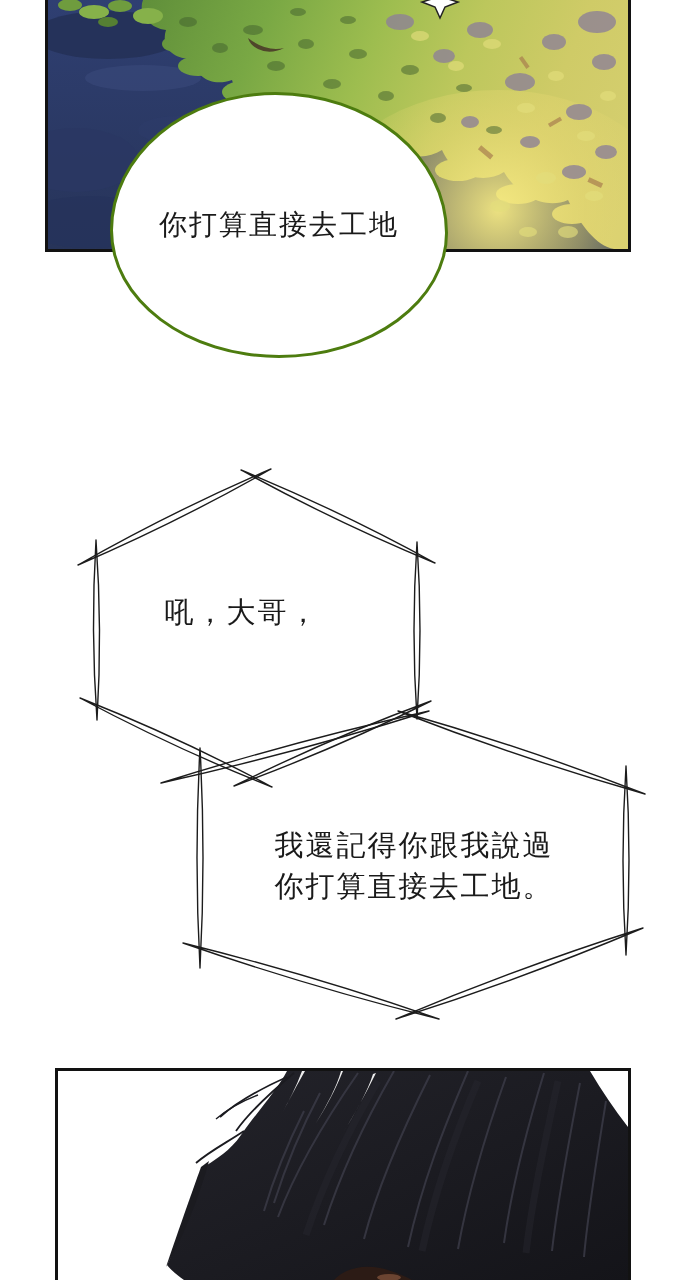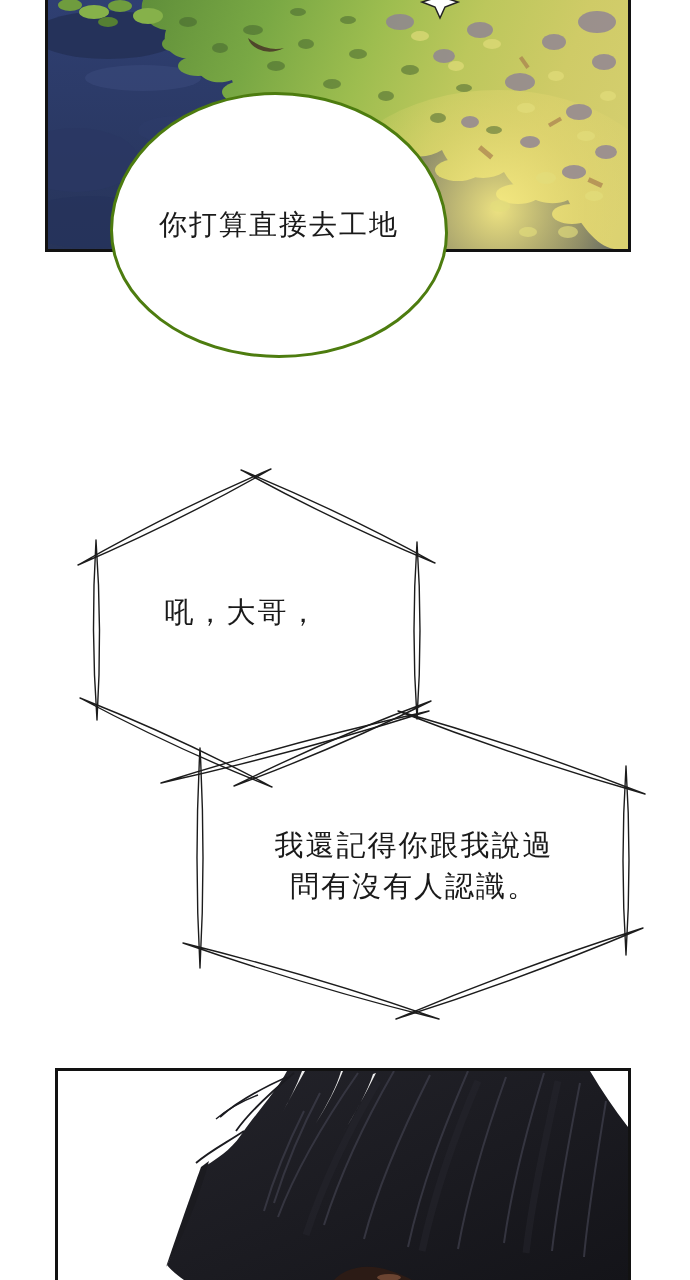--- a/index.html
+++ b/index.html
@@ -185,21 +185,21 @@
       <path d="M336,579 Q461.6,539.1 583,488 M336,579 Q457.4,527.9 583,488"></path>
     </g>
   </svg>
 
   <div class="hex-text hex-text-1">
     <div class="dlg-line">吼，大哥，</div>
   </div>
 
   <div class="hex-text hex-text-2">
     <div class="dlg-line">我還記得你跟我說過</div>
-    <div class="dlg-line">問有沒有人認識。</div>
+    <div class="dlg-line">你打算直接去工地。</div>
   </div>
 
   <div class="panel bottom-panel">
     <svg viewBox="0 0 570 209" preserveAspectRatio="none">
       <defs>
         <linearGradient id="hairg" x1="0" y1="0" x2="1" y2="1">
           <stop offset="0" stop-color="#23232a"></stop>
           <stop offset="1" stop-color="#141419"></stop>
         </linearGradient>
       </defs>

